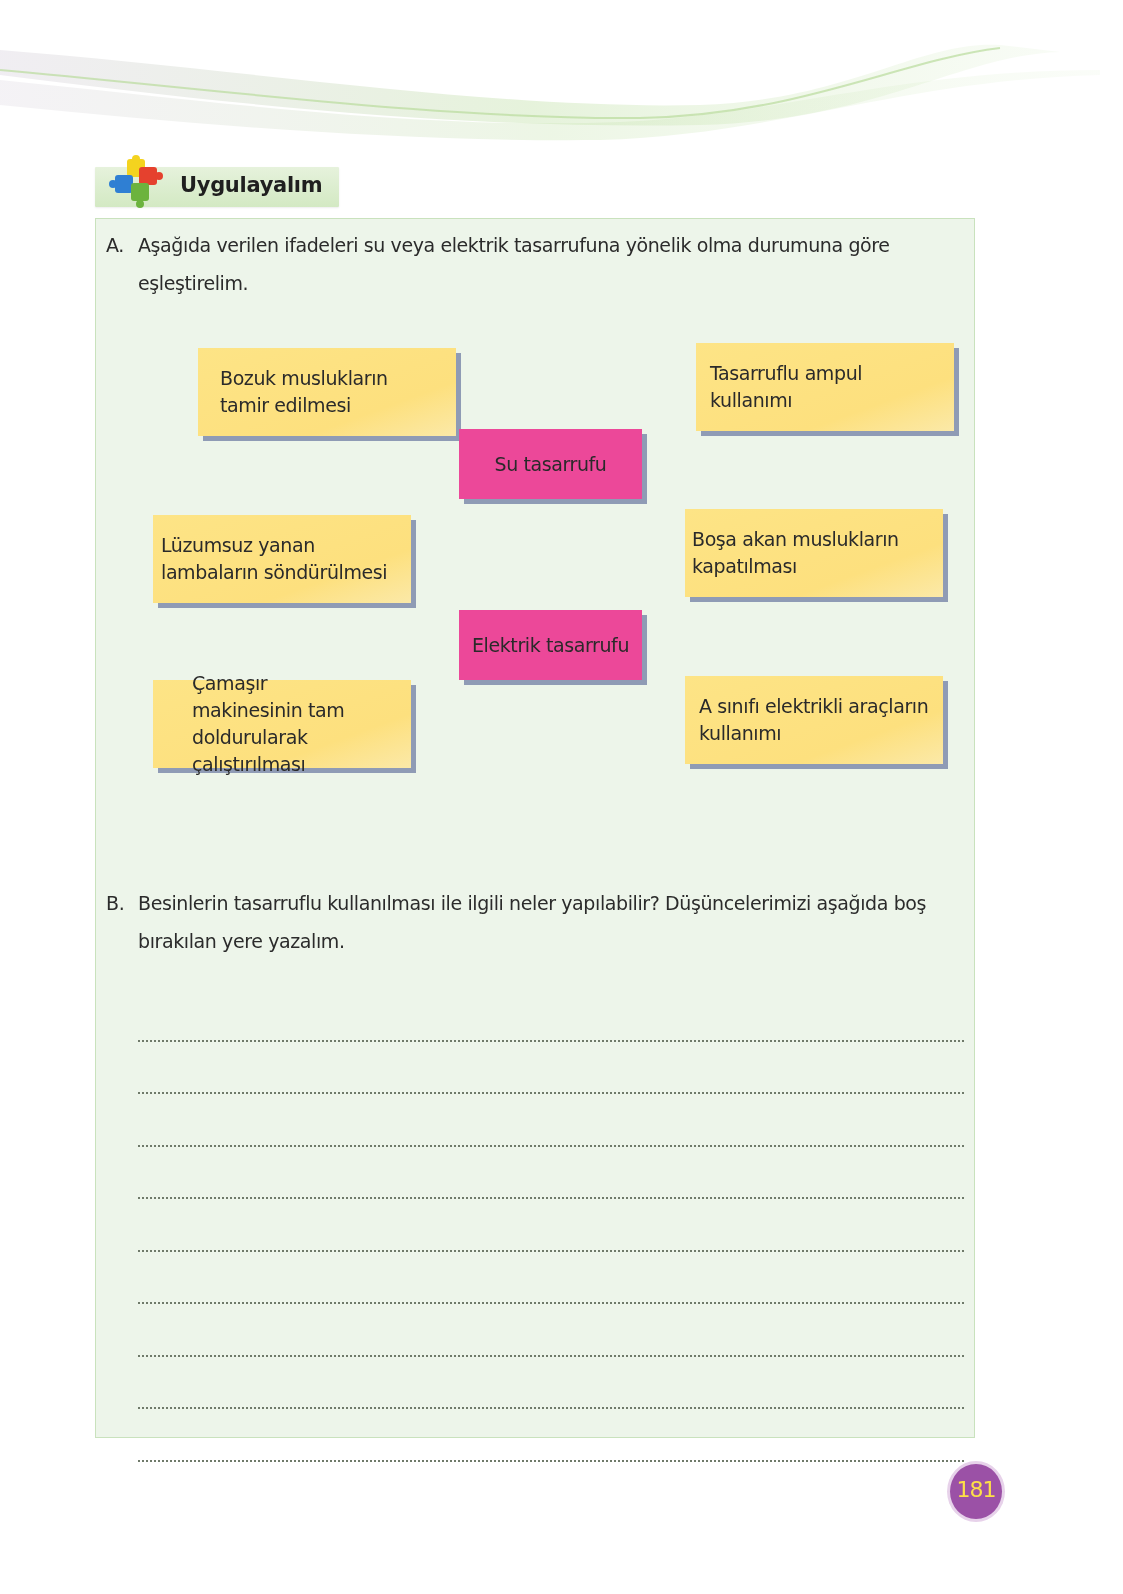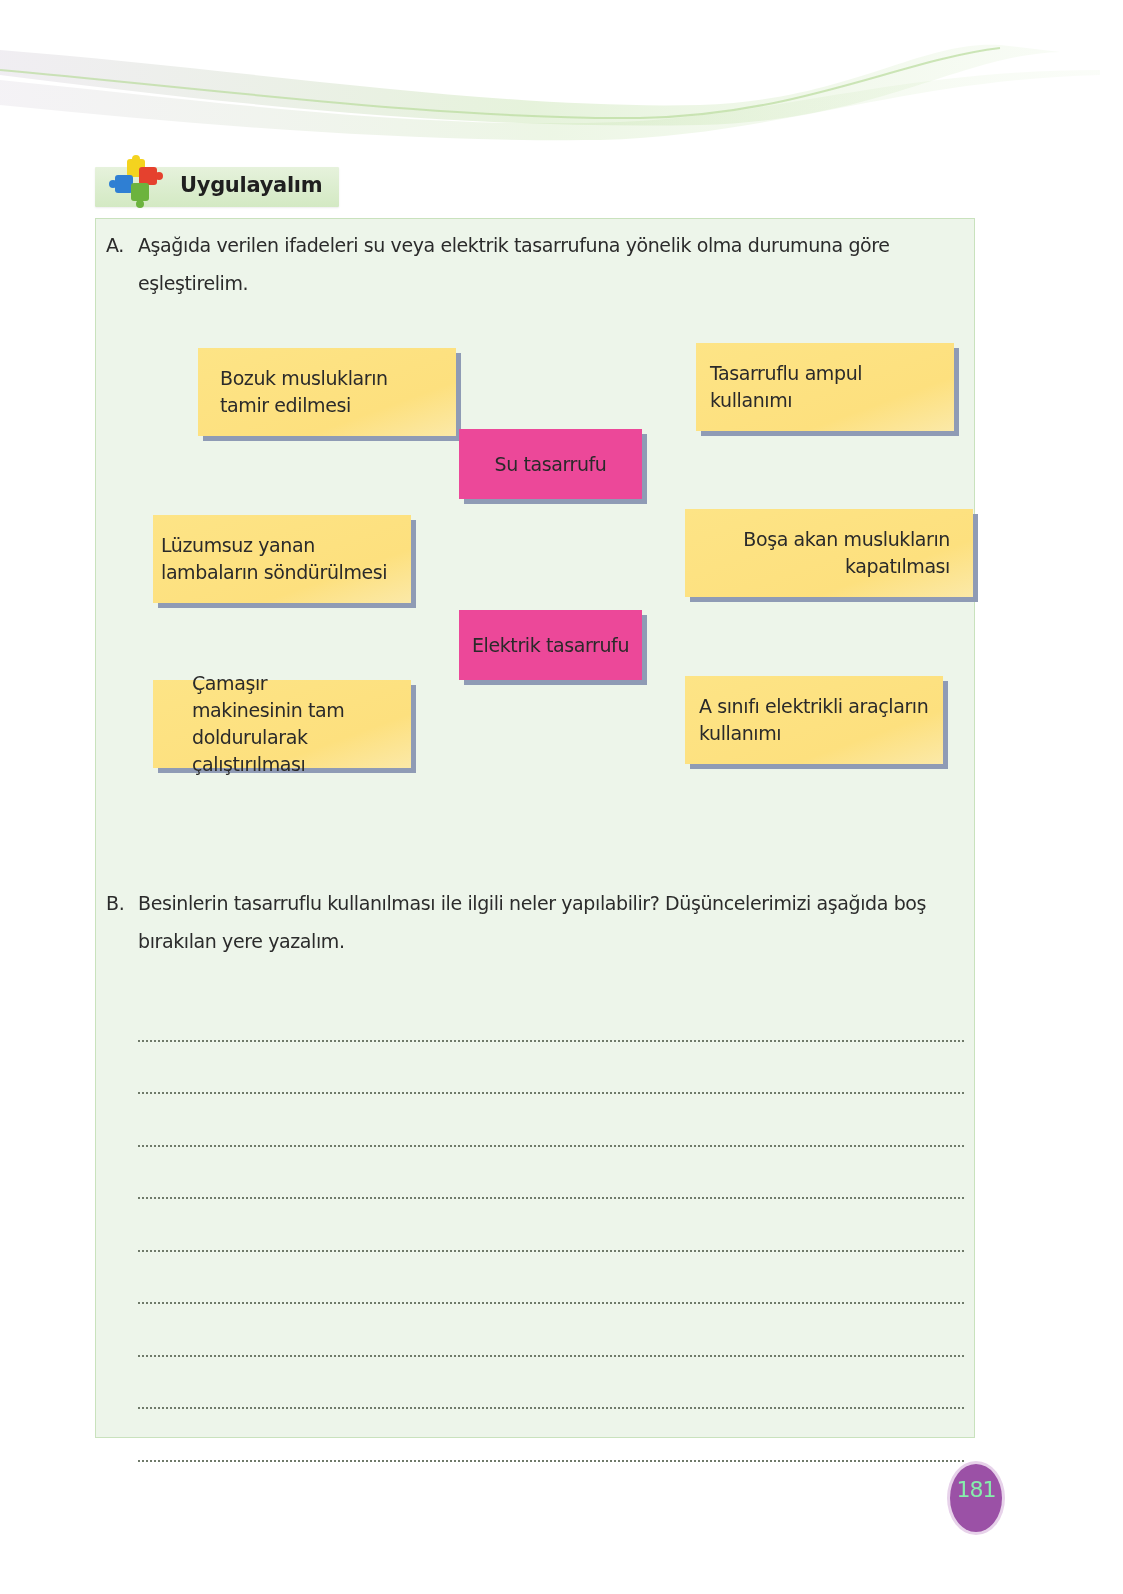--- a/index.html
+++ b/index.html
@@ -44,24 +44,24 @@
     .note.pink { background: #ec4899; justify-content: center; }
     .note .txt { display: block; }
 
     .lines { position: absolute; left: 42px; top: 770px; width: 826px; }
     .dotline {
       height: 52.5px; box-sizing: border-box;
       border-bottom: 2px dotted #6f7a6a;
     }
 
     .page-num {
-      position: absolute; left: 950px; top: 1464px; width: 52px; height: 68px;
+      position: absolute; left: 950px; top: 1464px; width: 52px; height: 55px;
       border-radius: 50%; background: #9b51a6;
       box-shadow: 0 0 0 3px #e7d2ea;
-      color: #86efac; font-size: 22px; text-align: center; line-height: 52px; letter-spacing: -1px;
+      color: #fde047; font-size: 22px; text-align: center; line-height: 52px; letter-spacing: -1px;
     }
   </style>
 </head>
 <body>
 
 <svg class="wave" viewBox="0 0 1123 130" preserveAspectRatio="none">
   <defs>
     <linearGradient id="wg1" x1="0" y1="0" x2="1" y2="0">
       <stop offset="0" stop-color="#d9d2de" stop-opacity="0.7"></stop>
       <stop offset="0.5" stop-color="#c6e3ae" stop-opacity="0.8"></stop>
@@ -107,21 +107,21 @@
   <div class="note pink" style="left:363px; top:210px; width:183px; height:70px;">
     <span class="txt">Su tasarrufu</span>
   </div>
   <div class="note pink" style="left:363px; top:391px; width:183px; height:70px;">
     <span class="txt">Elektrik tasarrufu</span>
   </div>
 
   <div class="note yellow" style="left:589px; top:124px; width:258px; height:88px; padding:0 14px;margin-left:11px;">
     <span class="txt">Tasarruflu ampul kullanımı</span>
   </div>
-  <div class="note yellow" style="left:589px; top:290px; width:288px; height:88px; padding:0 23px;text-align:right;">
+  <div class="note yellow" style="left:589px; top:290px; width:258px; height:88px; padding:0 7px;">
     <span class="txt">Boşa akan muslukların kapatılması</span>
   </div>
   <div class="note yellow" style="left:589px; top:457px; width:258px; height:88px; padding:0 14px;">
     <span class="txt">A sınıfı elektrikli araçların kullanımı</span>
   </div>
 
   <div class="q q-b">
     <span class="letter">B.</span>
     <span class="text">Besinlerin tasarruflu kullanılması ile ilgili neler yapılabilir? Düşüncelerimizi aşağıda boş bırakılan yere yazalım.</span>
   </div>

